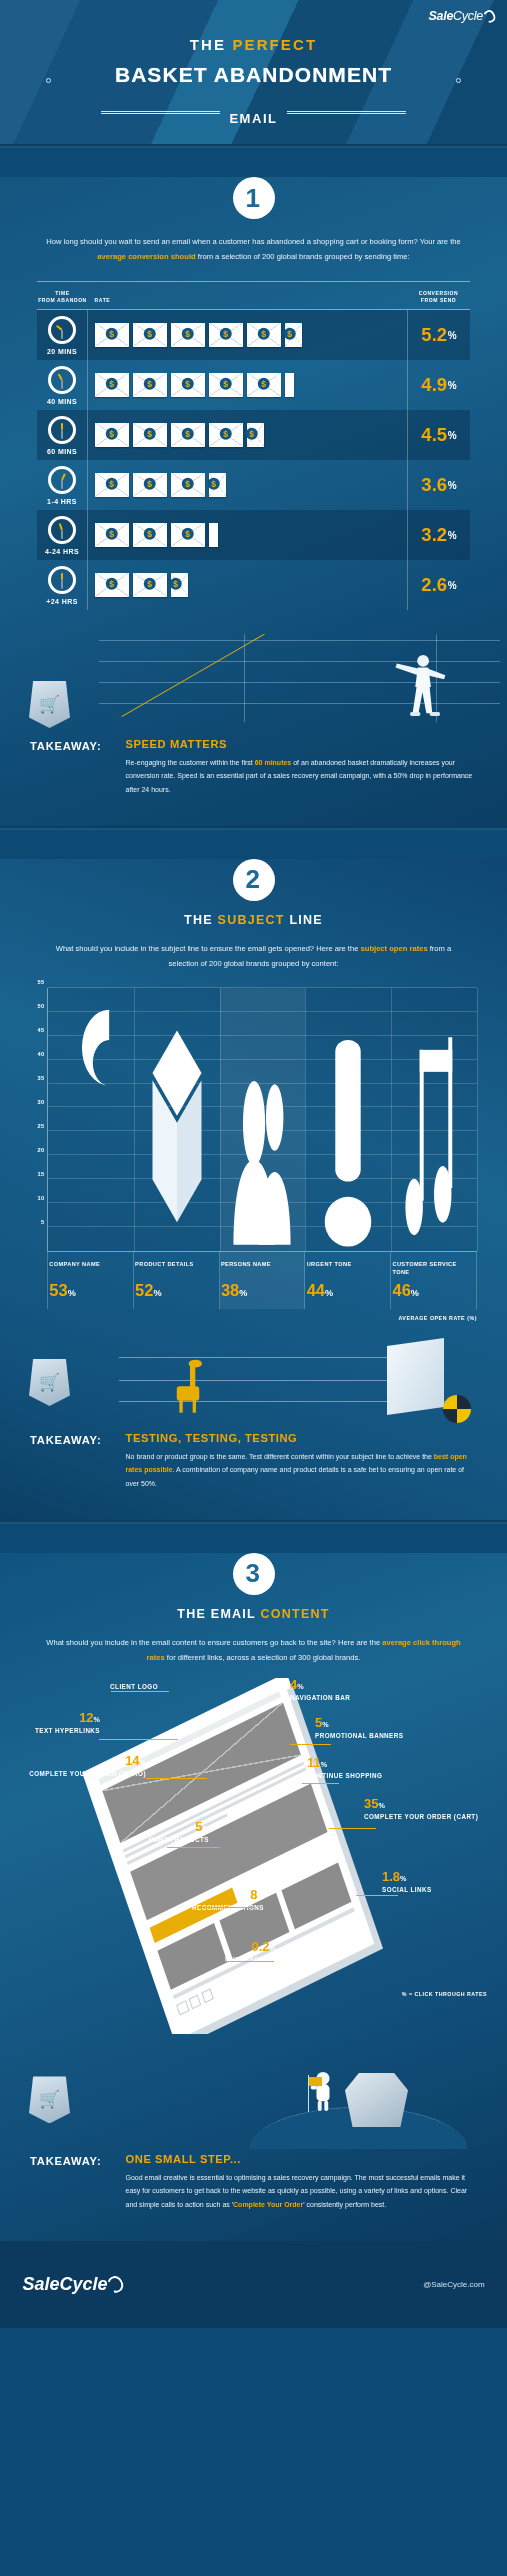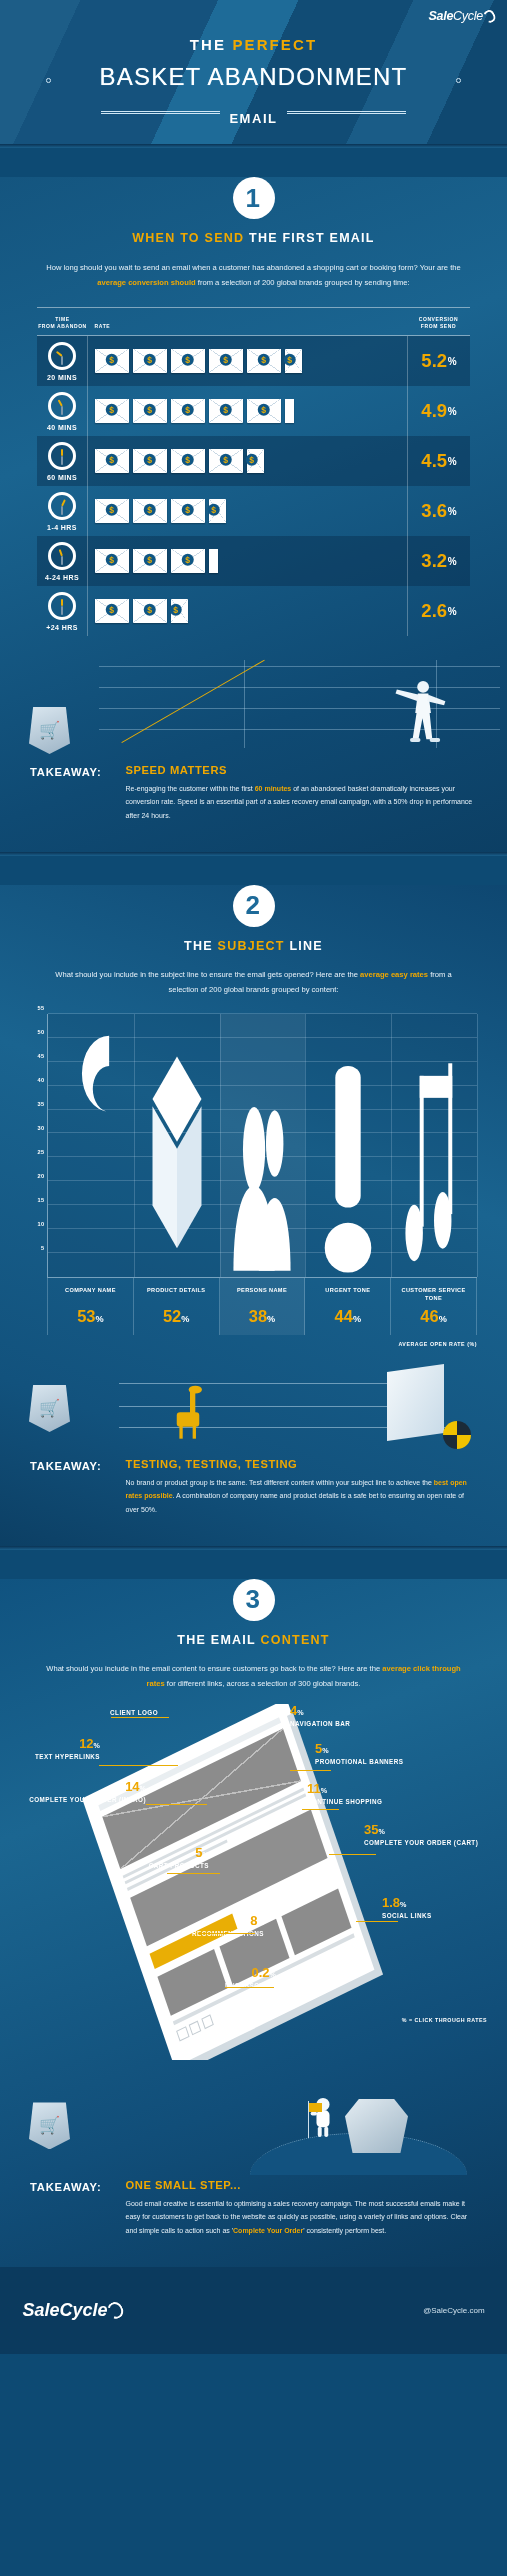--- a/index.html
+++ b/index.html
@@ -35,21 +35,21 @@
     display: inline-block; width: 10.5px; height: 12.5px; margin-left: 0.7px;
     border: 2px solid #fff; border-radius: 50% 50% 50% 50%;
     border-left-color: transparent; transform: rotate(-28deg);
   }
   .hdr-the {
     position: absolute; top: 36px; width: 100%; text-align: center;
     font-size: 15px; letter-spacing: .14em; font-weight: bold;
   }
   .hdr-main {
     position: absolute; top: 63px; width: 100%; text-align: center;
-    font-size: 24px; letter-spacing: .05em; font-weight: normal;
+    font-size: 21px; letter-spacing: .05em; font-weight: bold;
     color: #fff;
     text-shadow: 0 0 0.7px #9fd0ec;
   }
   .hdr-dot {
     position: absolute; top: 78px; width: 4.6px; height: 4.6px;
     border: 1.3px solid #cfe6f5; border-radius: 50%;
   }
   .hdr-dot.l { left: 46px; }
   .hdr-dot.r { right: 46px; }
   .hdr-email-row {
@@ -189,21 +189,21 @@
   .bars { position: absolute; inset: 0; display: flex; }
   .bar-col { flex: 1; position: relative; }
   .bar-col.hi { background: rgba(255,255,255,.07); }
   .bar-icon {
     position: absolute; left: 50%; transform: translateX(-50%);
     bottom: 0; display: flex; align-items: flex-end; justify-content: center;
     color: #fff;
   }
   .cat-row { display: flex; margin-left: 17px; }
   .cat {
-    flex: 1; text-align: center; padding: 8px 1.3px 9.2px;
+    flex: 1; padding: 8px 1.3px 9.2px;
     border-right: 0.7px solid rgba(200,225,242,.28);
   }
   .cat:first-child { border-left: 0.7px solid rgba(200,225,242,.28); }
   .cat.hi { background: rgba(255,255,255,.07); }
   .cat-name { font-size: 5.6px; font-weight: bold; letter-spacing: .07em; line-height: 1.5; min-height: 17px; }
   .cat-val { font-size: 16.5px; font-weight: bold; color: #f0a800; margin-top: 4px; }
   .cat-val .pct { font-size: 9.2px; color: #fff; }
   .axis-caption {
     text-align: right; font-size: 5.3px; font-weight: bold;
     letter-spacing: .1em; margin: 6.6px 30px 0;
@@ -310,24 +310,20 @@
     <div class="hdr-email-row">
       <div class="hdr-rule"></div>
       <div class="hdr-email cond">EMAIL</div>
       <div class="hdr-rule"></div>
     </div>
   </div>
   <div class="sec-sep"></div>
 
   <div class="section sec1">
     <div class="num-circle cond">1</div>
-    <div class="sec-title cond">
-      <span class="gold">WHEN TO SEND</span>
-      <span>THE FIRST EMAIL</span>
-    </div>
     <div class="sec-intro">
       <span>How long should you wait to send an email when a customer has abandoned a shopping cart or booking form?  Your are the </span><b>average conversion should</b><span> from a selection of 200 global brands grouped by sending time:</span>
     </div>
 
     <div class="tbl">
       <div class="tbl-head">
         <div class="th time cond">TIME<br>FROM ABANDON</div>
         <div class="th rate cond">RATE</div>
         <div class="th conv cond">CONVERSION<br>FROM SEND</div>
       </div>
@@ -522,21 +518,21 @@
     </div>
   </div>
   <div class="sec-sep"></div>
 
   <div class="section sec2">
     <div class="num-circle cond">2</div>
     <div class="sec-title cond">
       <span>THE </span><span class="gold">SUBJECT</span><span> LINE</span>
     </div>
     <div class="sec-intro">
-      <span>What should you include in the subject line to ensure the email gets opened?  Here are the </span><b>average easy rates</b><span> from a selection of 200 global brands grouped by content:</span>
+      <span>What should you include in the subject line to ensure the email gets opened?  Here are the </span><b>subject open rates</b><span> from a selection of 200 global brands grouped by content:</span>
     </div>
 
     <div class="chart-wrap">
       <div class="chart-area">
         <div class="y-axis" id="y-axis">
             <div class="y-tick cond" style="bottom: 9.09091%;">5</div>
             <div class="y-tick cond" style="bottom: 18.1818%;">10</div>
             <div class="y-tick cond" style="bottom: 27.2727%;">15</div>
             <div class="y-tick cond" style="bottom: 36.3636%;">20</div>
             <div class="y-tick cond" style="bottom: 45.4545%;">25</div>

